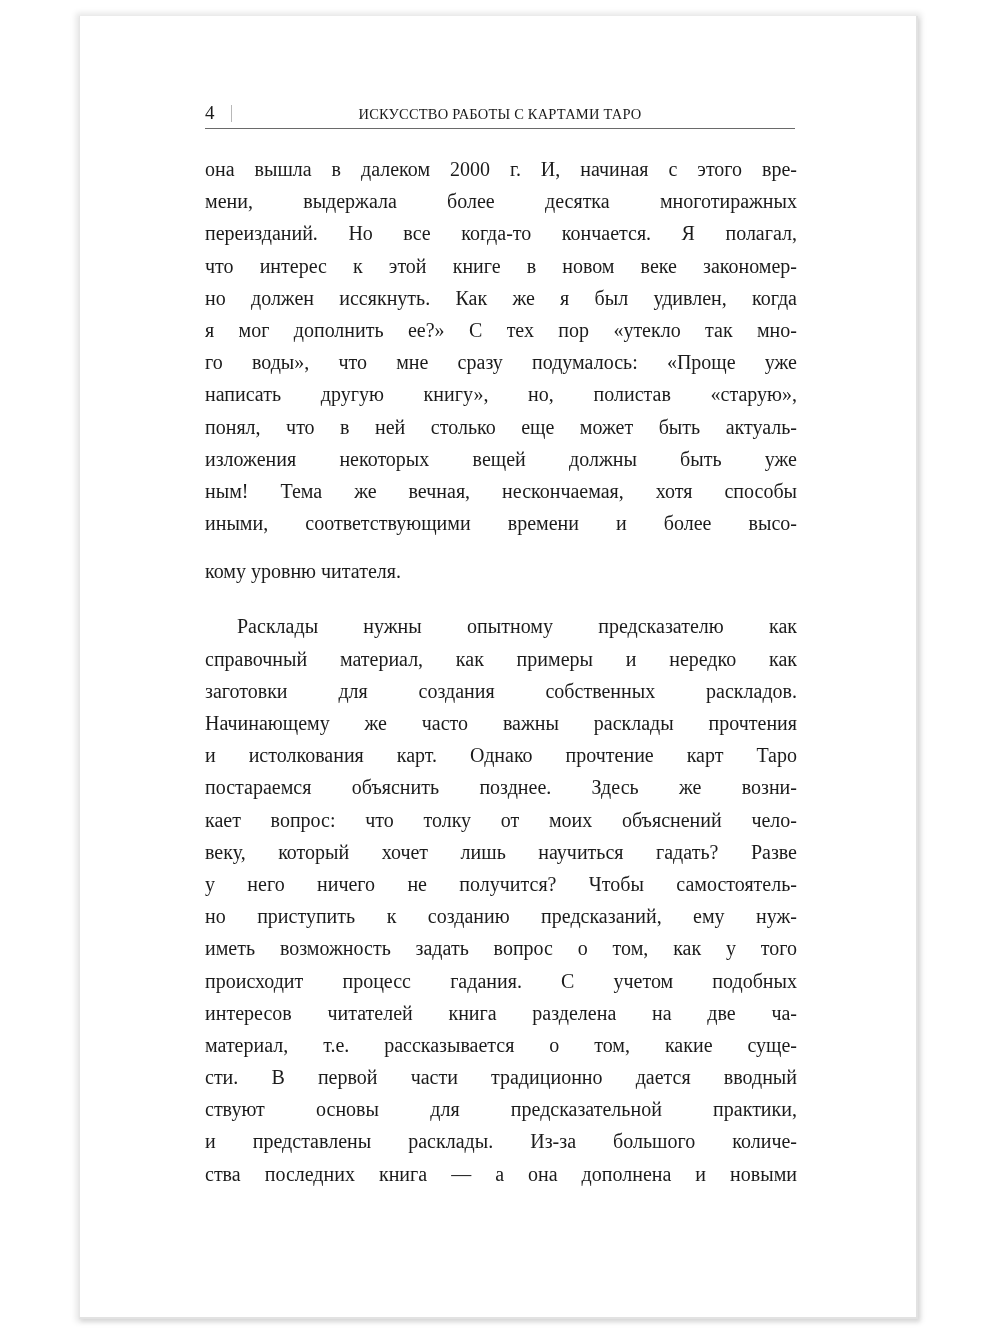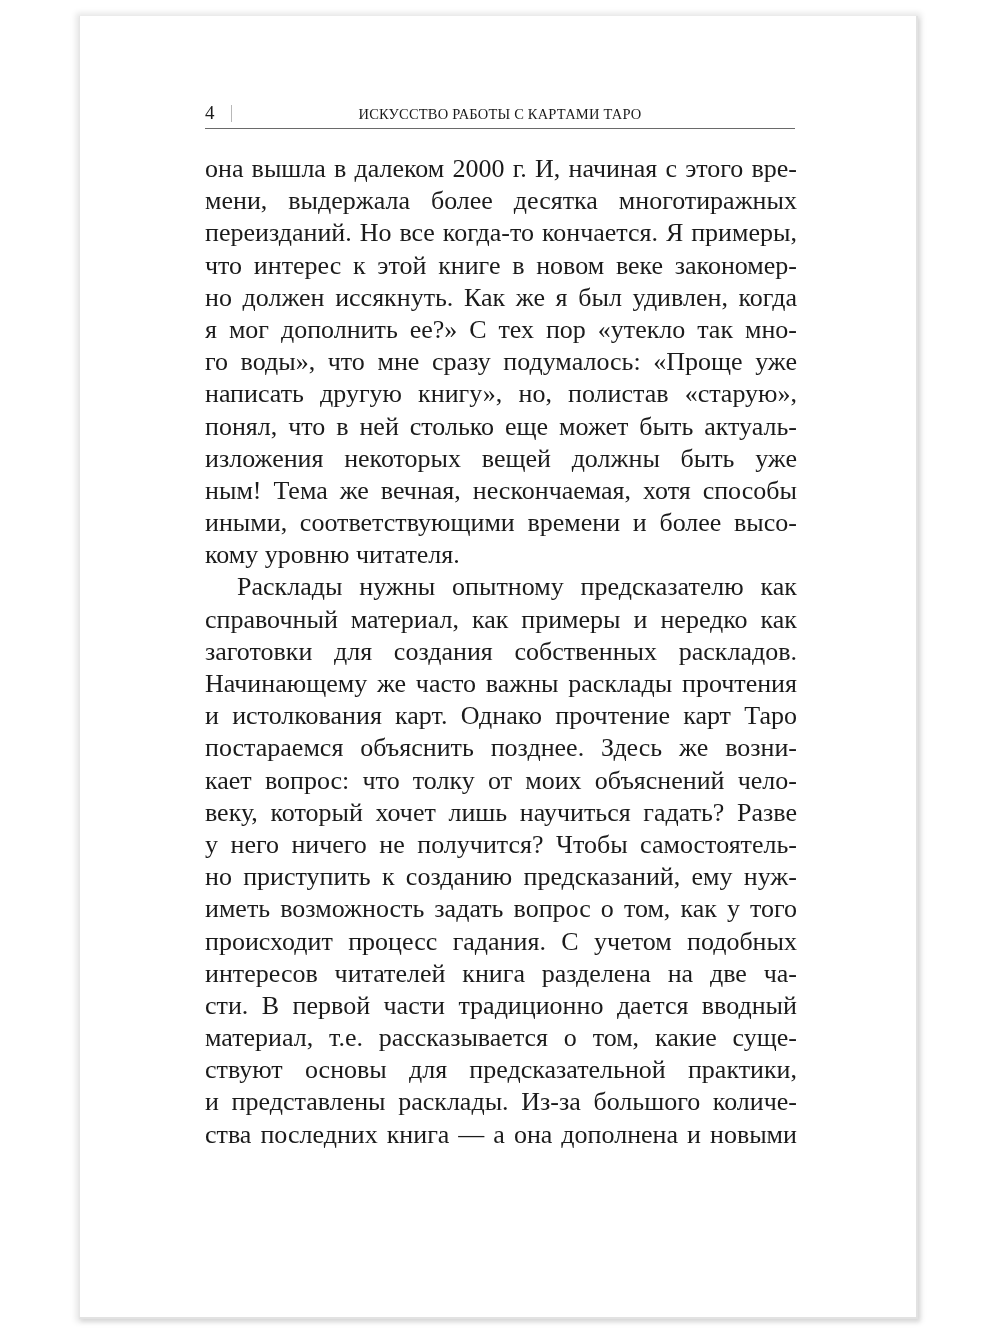--- a/index.html
+++ b/index.html
@@ -59,55 +59,57 @@
     font-size: 14.5px;
     letter-spacing: 0.2px;
     line-height: 20px;
   }
   .body-text {
     position: absolute;
     left: 125px;
     top: 137px;
     width: 592px;
     font-family: "Liberation Serif", "DejaVu Serif", serif;
-    font-size: 26px;
+    font-size: 20px;
     line-height: 32.2px;
     color: #1b1b1b;
   }
   .para { margin: 0; }
   .line {
     display: block;
     text-align: justify;
     text-align-last: justify;
     white-space: nowrap;
     height: 32.2px;
     overflow: visible;
   }
   .line.last {
     text-align-last: left;
+    margin-top: 16px;
   }
   .line.indent {
     padding-left: 32px;
+    margin-top: 23px;
   }
 </style>
 </head>
 <body>
 
 <div class="page">
   <div class="running-head">
     <span class="folio">4</span>
     <span class="folio-sep"></span>
     <span class="head-title">ИСКУССТВО РАБОТЫ С КАРТАМИ ТАРО</span>
   </div>
 
   <div class="body-text">
     <div class="para">
       <span class="line">она вышла в далеком 2000 г. И, начиная с этого вре-</span>
       <span class="line">мени, выдержала более десятка многотиражных</span>
-      <span class="line">переизданий. Но все когда-то кончается. Я примеры,</span>
+      <span class="line">переизданий. Но все когда-то кончается. Я полагал,</span>
       <span class="line">что интерес к этой книге в новом веке закономер-</span>
       <span class="line">но должен иссякнуть. Как же я был удивлен, когда</span>
       <span class="line">я мог дополнить ее?» С тех пор «утекло так мно-</span>
       <span class="line">го воды», что мне сразу подумалось: «Проще уже</span>
       <span class="line">написать другую книгу», но, полистав «старую»,</span>
       <span class="line">понял, что в ней столько еще может быть актуаль-</span>
       <span class="line">изложения некоторых вещей должны быть уже</span>
       <span class="line">ным! Тема же вечная, нескончаемая, хотя способы</span>
       <span class="line">иными, соответствующими времени и более высо-</span>
       <span class="line last">кому уровню читателя.</span>
@@ -119,20 +121,20 @@
       <span class="line">Начинающему же часто важны расклады прочтения</span>
       <span class="line">и истолкования карт. Однако прочтение карт Таро</span>
       <span class="line">постараемся объяснить позднее. Здесь же возни-</span>
       <span class="line">кает вопрос: что толку от моих объяснений чело-</span>
       <span class="line">веку, который хочет лишь научиться гадать? Разве</span>
       <span class="line">у него ничего не получится? Чтобы самостоятель-</span>
       <span class="line">но приступить к созданию предсказаний, ему нуж-</span>
       <span class="line">иметь возможность задать вопрос о том, как у того</span>
       <span class="line">происходит процесс гадания. С учетом подобных</span>
       <span class="line">интересов читателей книга разделена на две ча-</span>
+      <span class="line">материал, т.е. рассказывается о том, какие суще-</span>
       <span class="line">сти. В первой части традиционно дается вводный</span>
-      <span class="line">материал, т.е. рассказывается о том, какие суще-</span>
       <span class="line">ствуют основы для предсказательной практики,</span>
       <span class="line">и представлены расклады. Из-за большого количе-</span>
       <span class="line">ства последних книга — а она дополнена и новыми</span>
     </div>
   </div>
 </div>
 
 </body></html>

